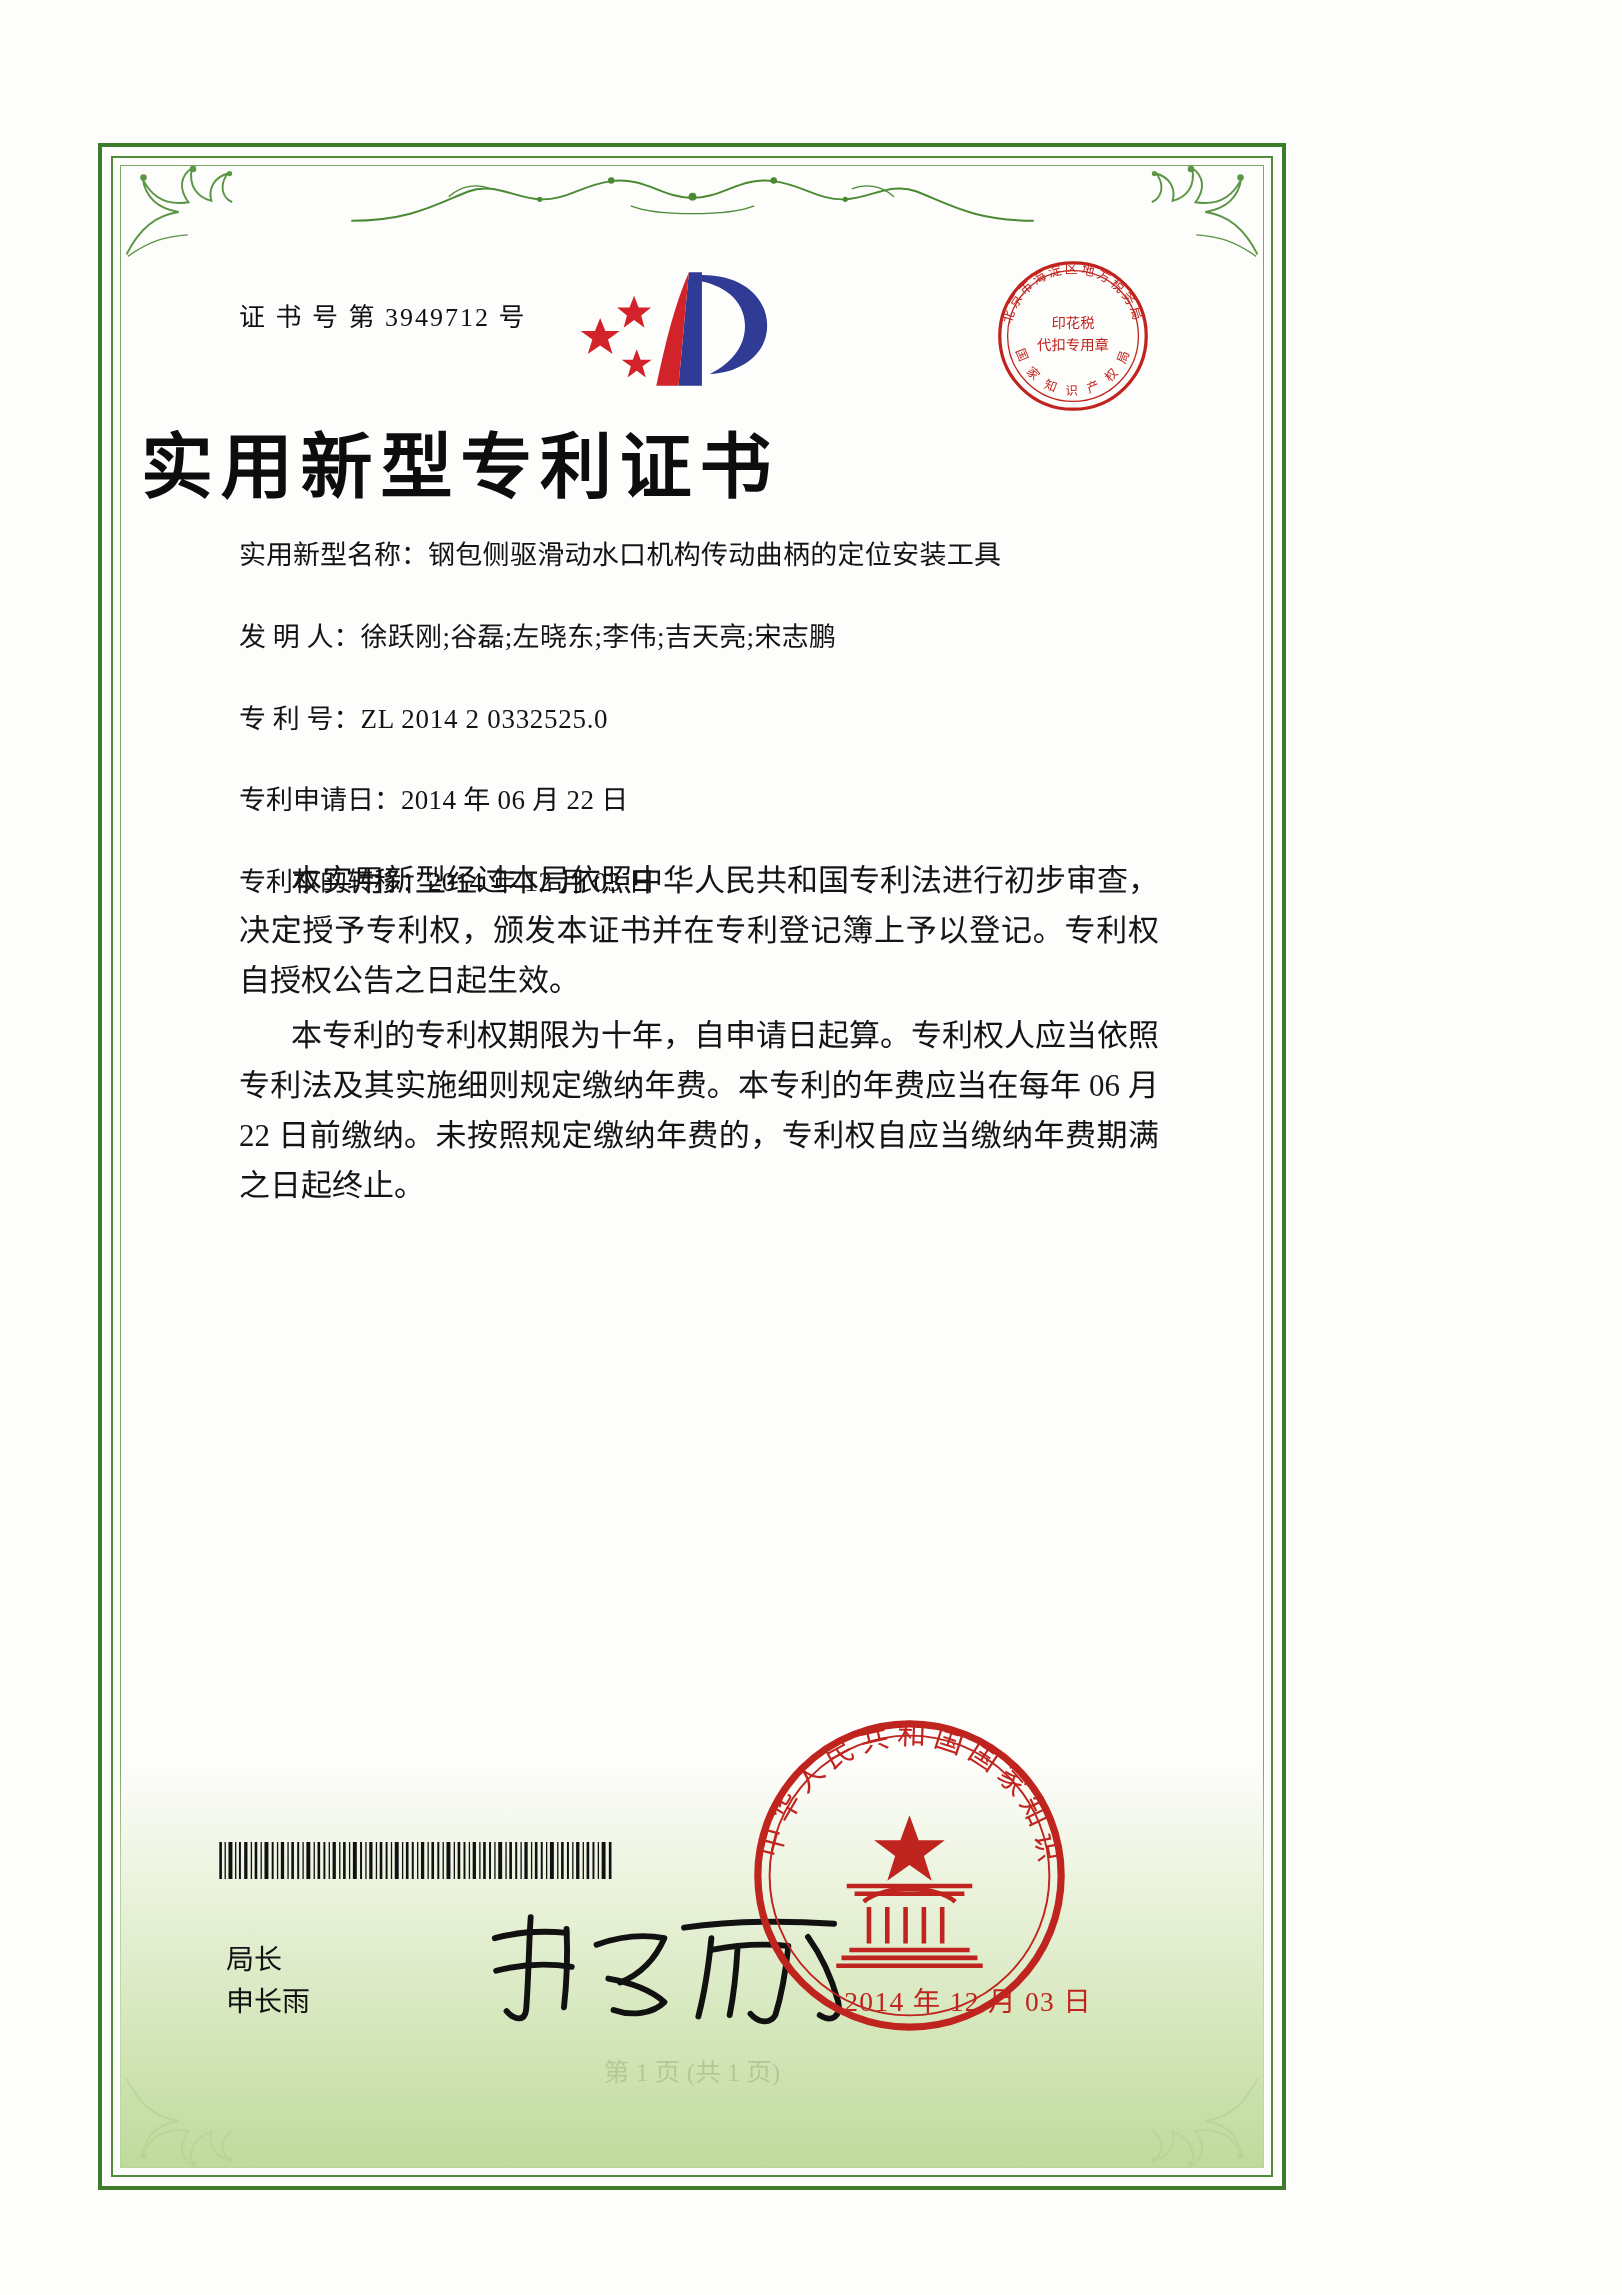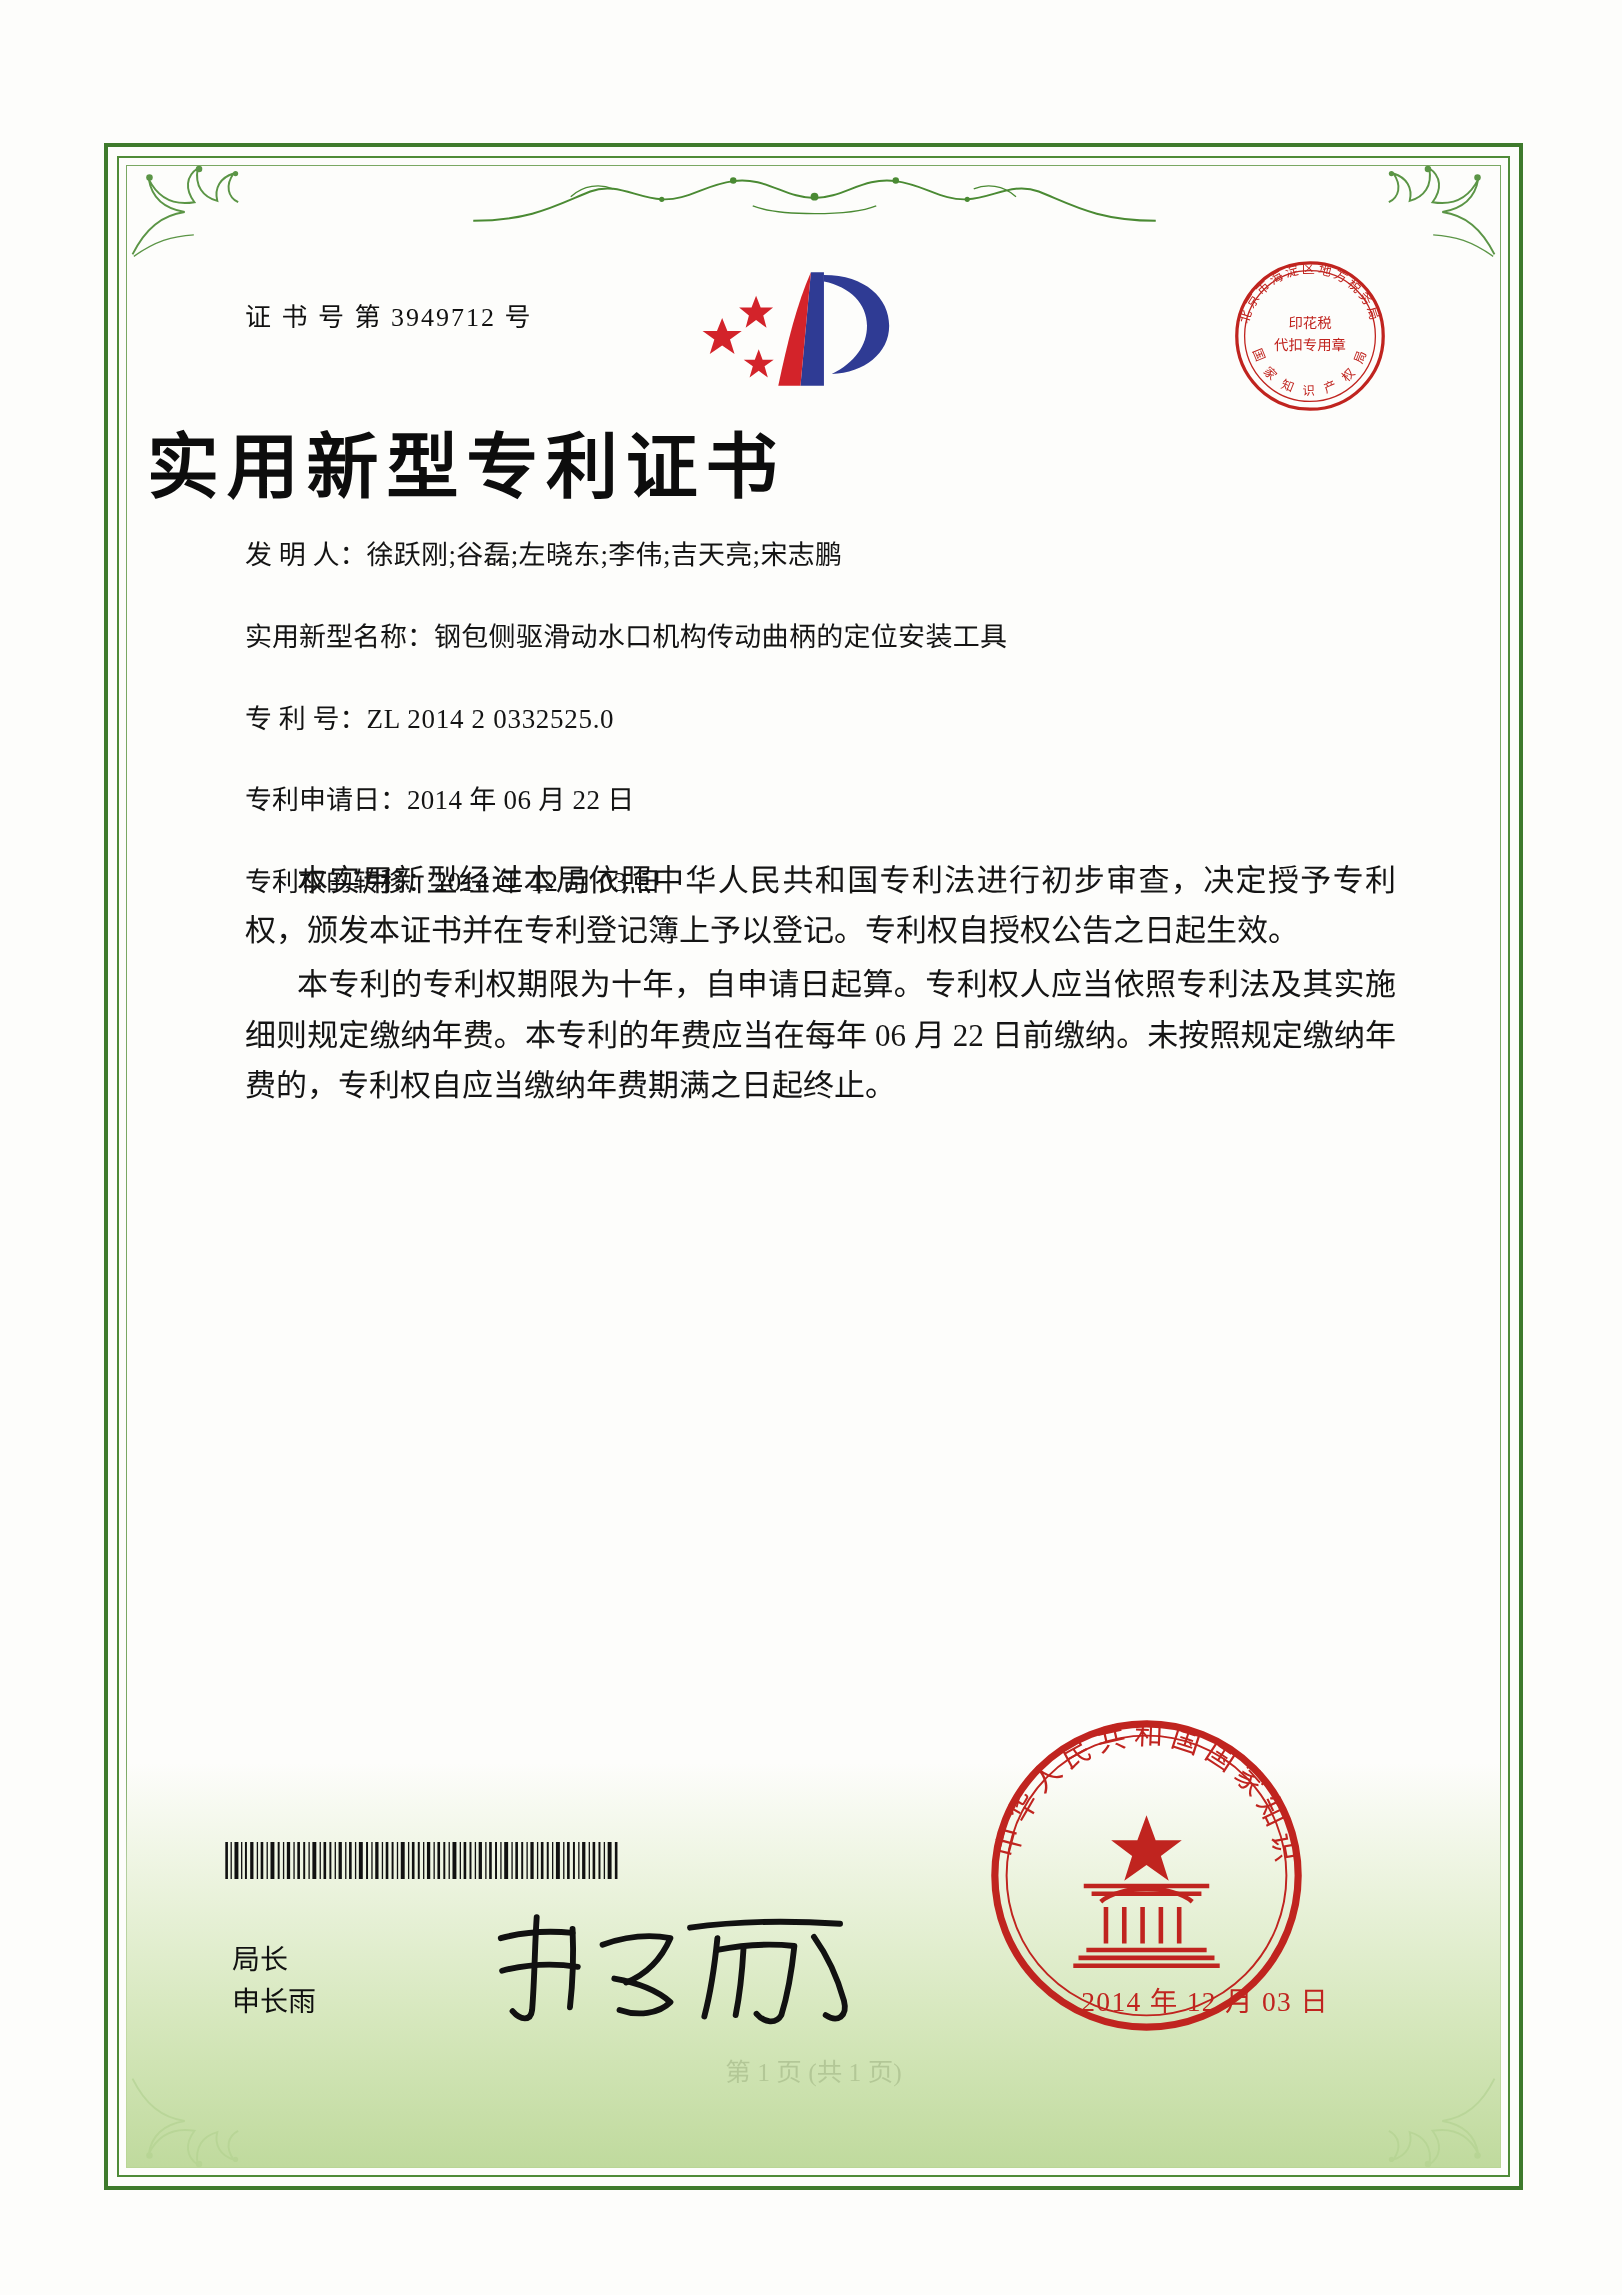--- a/index.html
+++ b/index.html
@@ -20,23 +20,23 @@
   .page {
     position: absolute;
     left: 0; top: 0;
     width: 1623px;
     height: 2295px;
     background: #fdfdfb;
   }
 
   .cert-outer {
     position: absolute;
-    left: 104px;
+    left: 98px;
     top: 143px;
-    width: 1419px;
+    width: 1188px;
     height: 2047px;
     border: 4.6px solid #3e7a2c;
     box-sizing: border-box;
   }
   .cert-inner {
     position: absolute;
     left: 9.2px;
     top: 9.2px;
     right: 9.2px;
     bottom: 9.2px;
@@ -334,24 +334,24 @@
           </text>
           <text x="130" y="118" text-anchor="middle" font-size="22" fill="#c0241f" font-family="'Liberation Serif', serif">印花税</text>
           <text x="130" y="152" text-anchor="middle" font-size="22" fill="#c0241f" font-family="'Liberation Serif', serif">代扣专用章</text>
         </svg>
       </div>
 
       <div class="main-title">实用新型专利证书</div>
 
       <div class="fields">
         <div class="field-row">
-          <span class="field-label">发  明  人：</span><span class="field-value">徐跃刚;谷磊;左晓东;李伟;吉天亮;宋志鹏</span>
+          <span class="field-label">实用新型名称：</span><span class="field-value">钢包侧驱滑动水口机构传动曲柄的定位安装工具</span>
         </div>
         <div class="field-row">
-          <span class="field-label">实用新型名称：</span><span class="field-value">钢包侧驱滑动水口机构传动曲柄的定位安装工具</span>
+          <span class="field-label">发  明  人：</span><span class="field-value">徐跃刚;谷磊;左晓东;李伟;吉天亮;宋志鹏</span>
         </div>
         <div class="field-row">
           <span class="field-label">专  利  号：</span><span class="field-value latin">ZL 2014 2 0332525.0</span>
         </div>
         <div class="field-row">
           <span class="field-label">专利申请日：</span><span class="field-value">2014 年 06 月 22 日</span>
         </div>
         <div class="field-row">
           <span class="field-label">专利权的转移：</span><span class="field-value">2014 年 12 月 03 日</span>
         </div>

